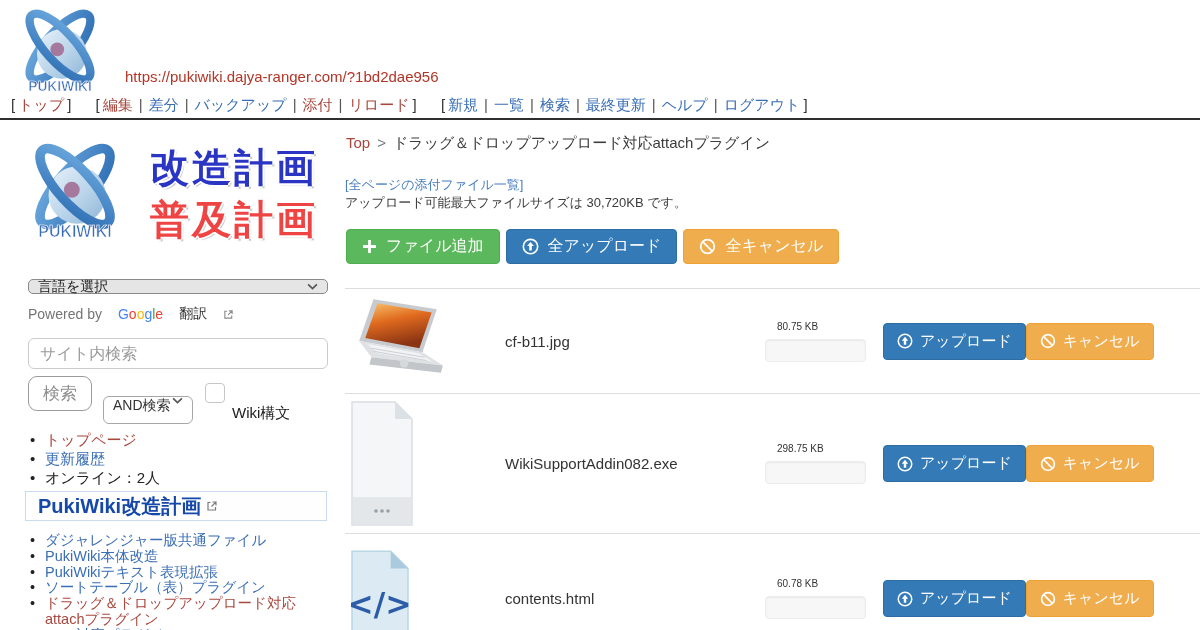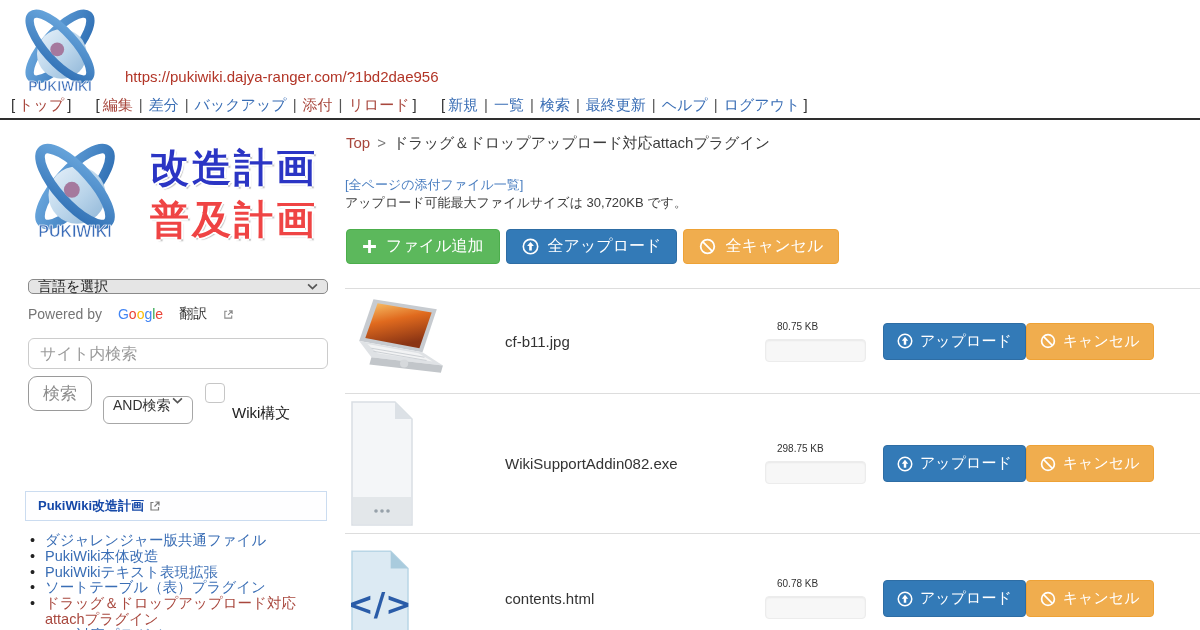--- a/index.html
+++ b/index.html
@@ -42,21 +42,21 @@
        padding:0 9px; cursor:pointer; }
   .sb-check { position:absolute; left:205px; top:383px; width:20px; height:20px; border:1px solid #c6c6c6; border-radius:4px;
        background:#fff; cursor:pointer; }
   .sb-checklabel { position:absolute; left:232px; top:404px; font-size:15px; color:#222; }
 
   .sb-list { list-style:none; }
   .sb-list li { position:relative; padding-left:17px; }
   .sb-list li::before { content:"•"; position:absolute; left:2px; color:#222; }
   .sb-list1 { position:absolute; left:28px; top:430px; font-size:15px; line-height:19px; width:300px; }
   .sb-heading { position:absolute; left:25px; top:491px; width:302px; height:30px; border:1px solid #cbdcf0; background:#fefeff;
-       display:flex; align-items:center; gap:5px; padding-left:12px; font-size:13px; font-weight:bold; color:#1548a8; cursor:pointer; }
+       display:flex; align-items:center; gap:5px; padding-left:12px; font-size:20px; font-weight:bold; color:#1548a8; cursor:pointer; }
   .sb-list2 { position:absolute; left:28px; top:533px; font-size:14.5px; line-height:15.8px; width:302px; }
   .plain { color:#222; }
 
   
   .breadcrumb { position:absolute; left:346px; top:134px; font-size:15px; color:#3c3c3c; white-space:nowrap; }
   .breadcrumb .sep { color:#777; margin:0 7px; }
   .attach-link { position:absolute; left:345px; top:176px; font-size:13px; color:#4a7ec0; cursor:pointer; }
   .maxsize { position:absolute; left:345px; top:194px; font-size:13px; color:#3c3c3c; }
 
   .actions { position:absolute; left:346px; top:229px; display:flex; gap:6px; }
@@ -158,20 +158,25 @@
   <button class="sb-search-btn">検索</button>
   <div class="sb-and">
     <span>AND検索</span>
     <svg width="11" height="7" viewBox="0 0 10 6">
       <path d="M1 1 L5 5 L9 1" fill="none" stroke="#555" stroke-width="1.5"></path>
     </svg>
   </div>
   <div class="sb-check"></div>
   <div class="sb-checklabel">Wiki構文</div>
 
+  <ul class="sb-list sb-list1">
+    <li><span class="lr">トップページ</span></li>
+    <li><span class="lb">更新履歴</span></li>
+    <li><span class="plain">オンライン：2人</span></li>
+  </ul>
 
   <div class="sb-heading">
     <span>PukiWiki改造計画</span>
     <svg width="12" height="12" viewBox="0 0 12 12">
       <path d="M4.5 2.5 H2 v7.5 h7.5 V7" fill="none" stroke="#7a7a7a" stroke-width="1.2"></path>
       <path d="M6.5 2 h3.5 v3.5 M9.8 2.2 L5.5 6.5" fill="none" stroke="#7a7a7a" stroke-width="1.2"></path>
     </svg>
   </div>
 
   <ul class="sb-list sb-list2">

